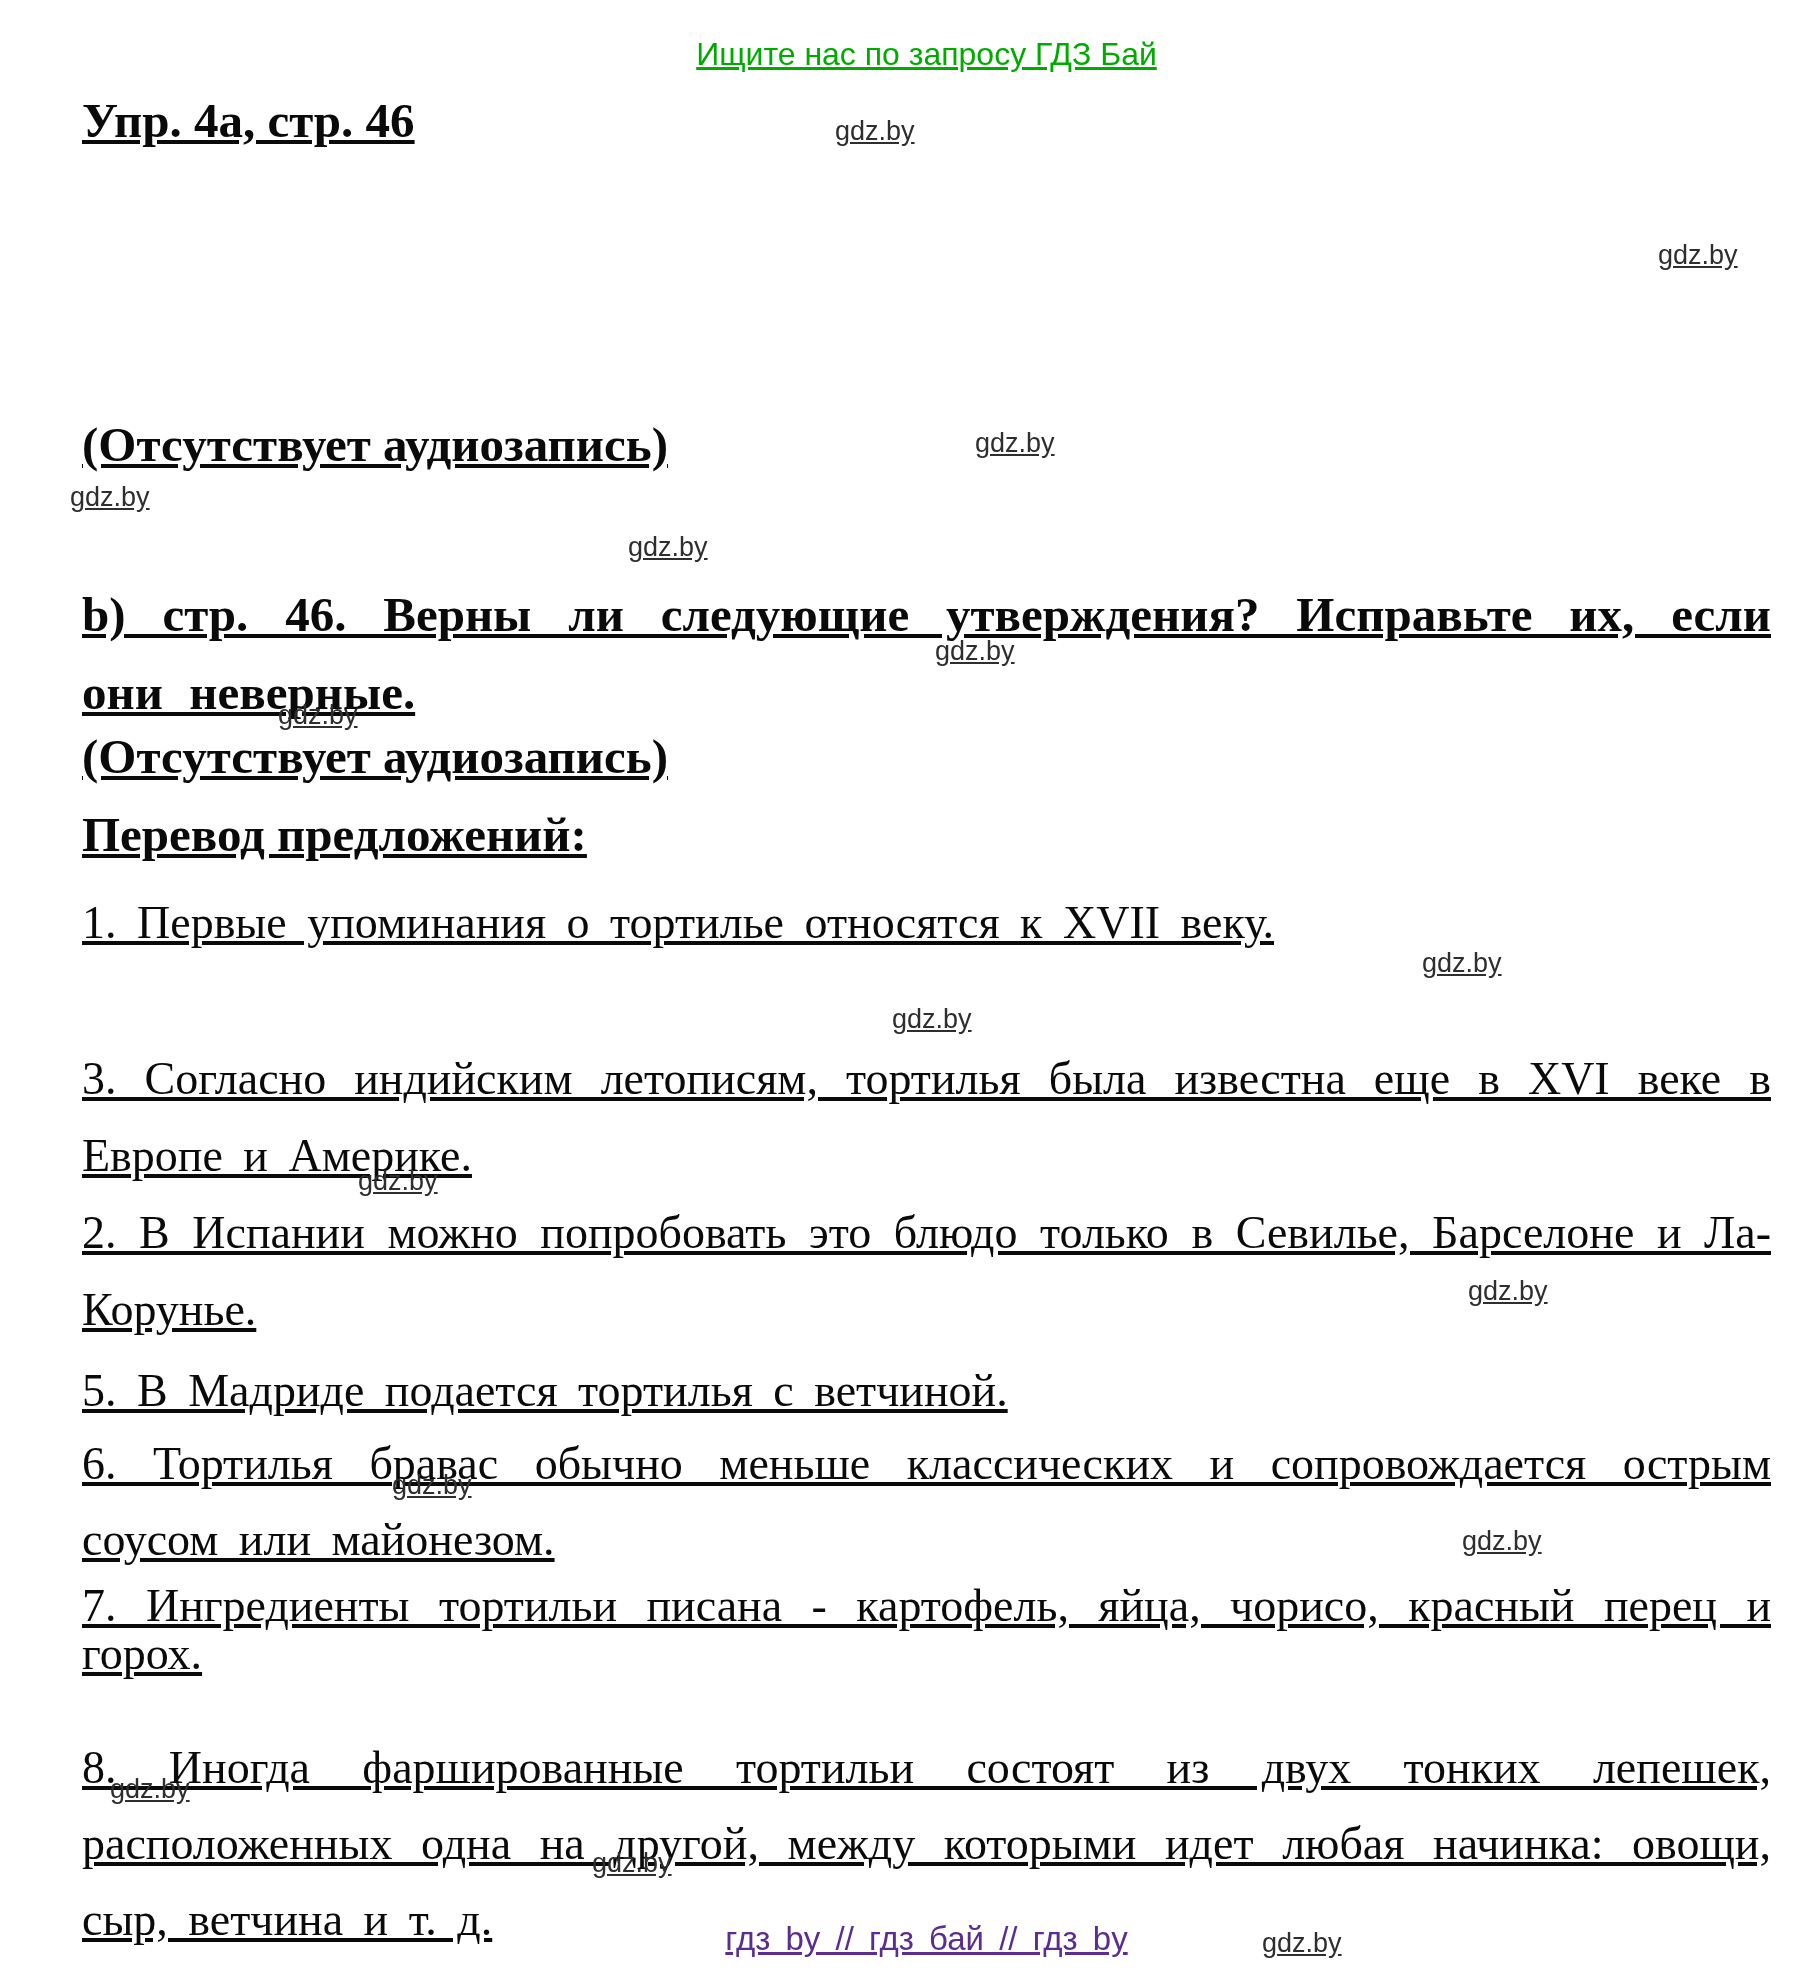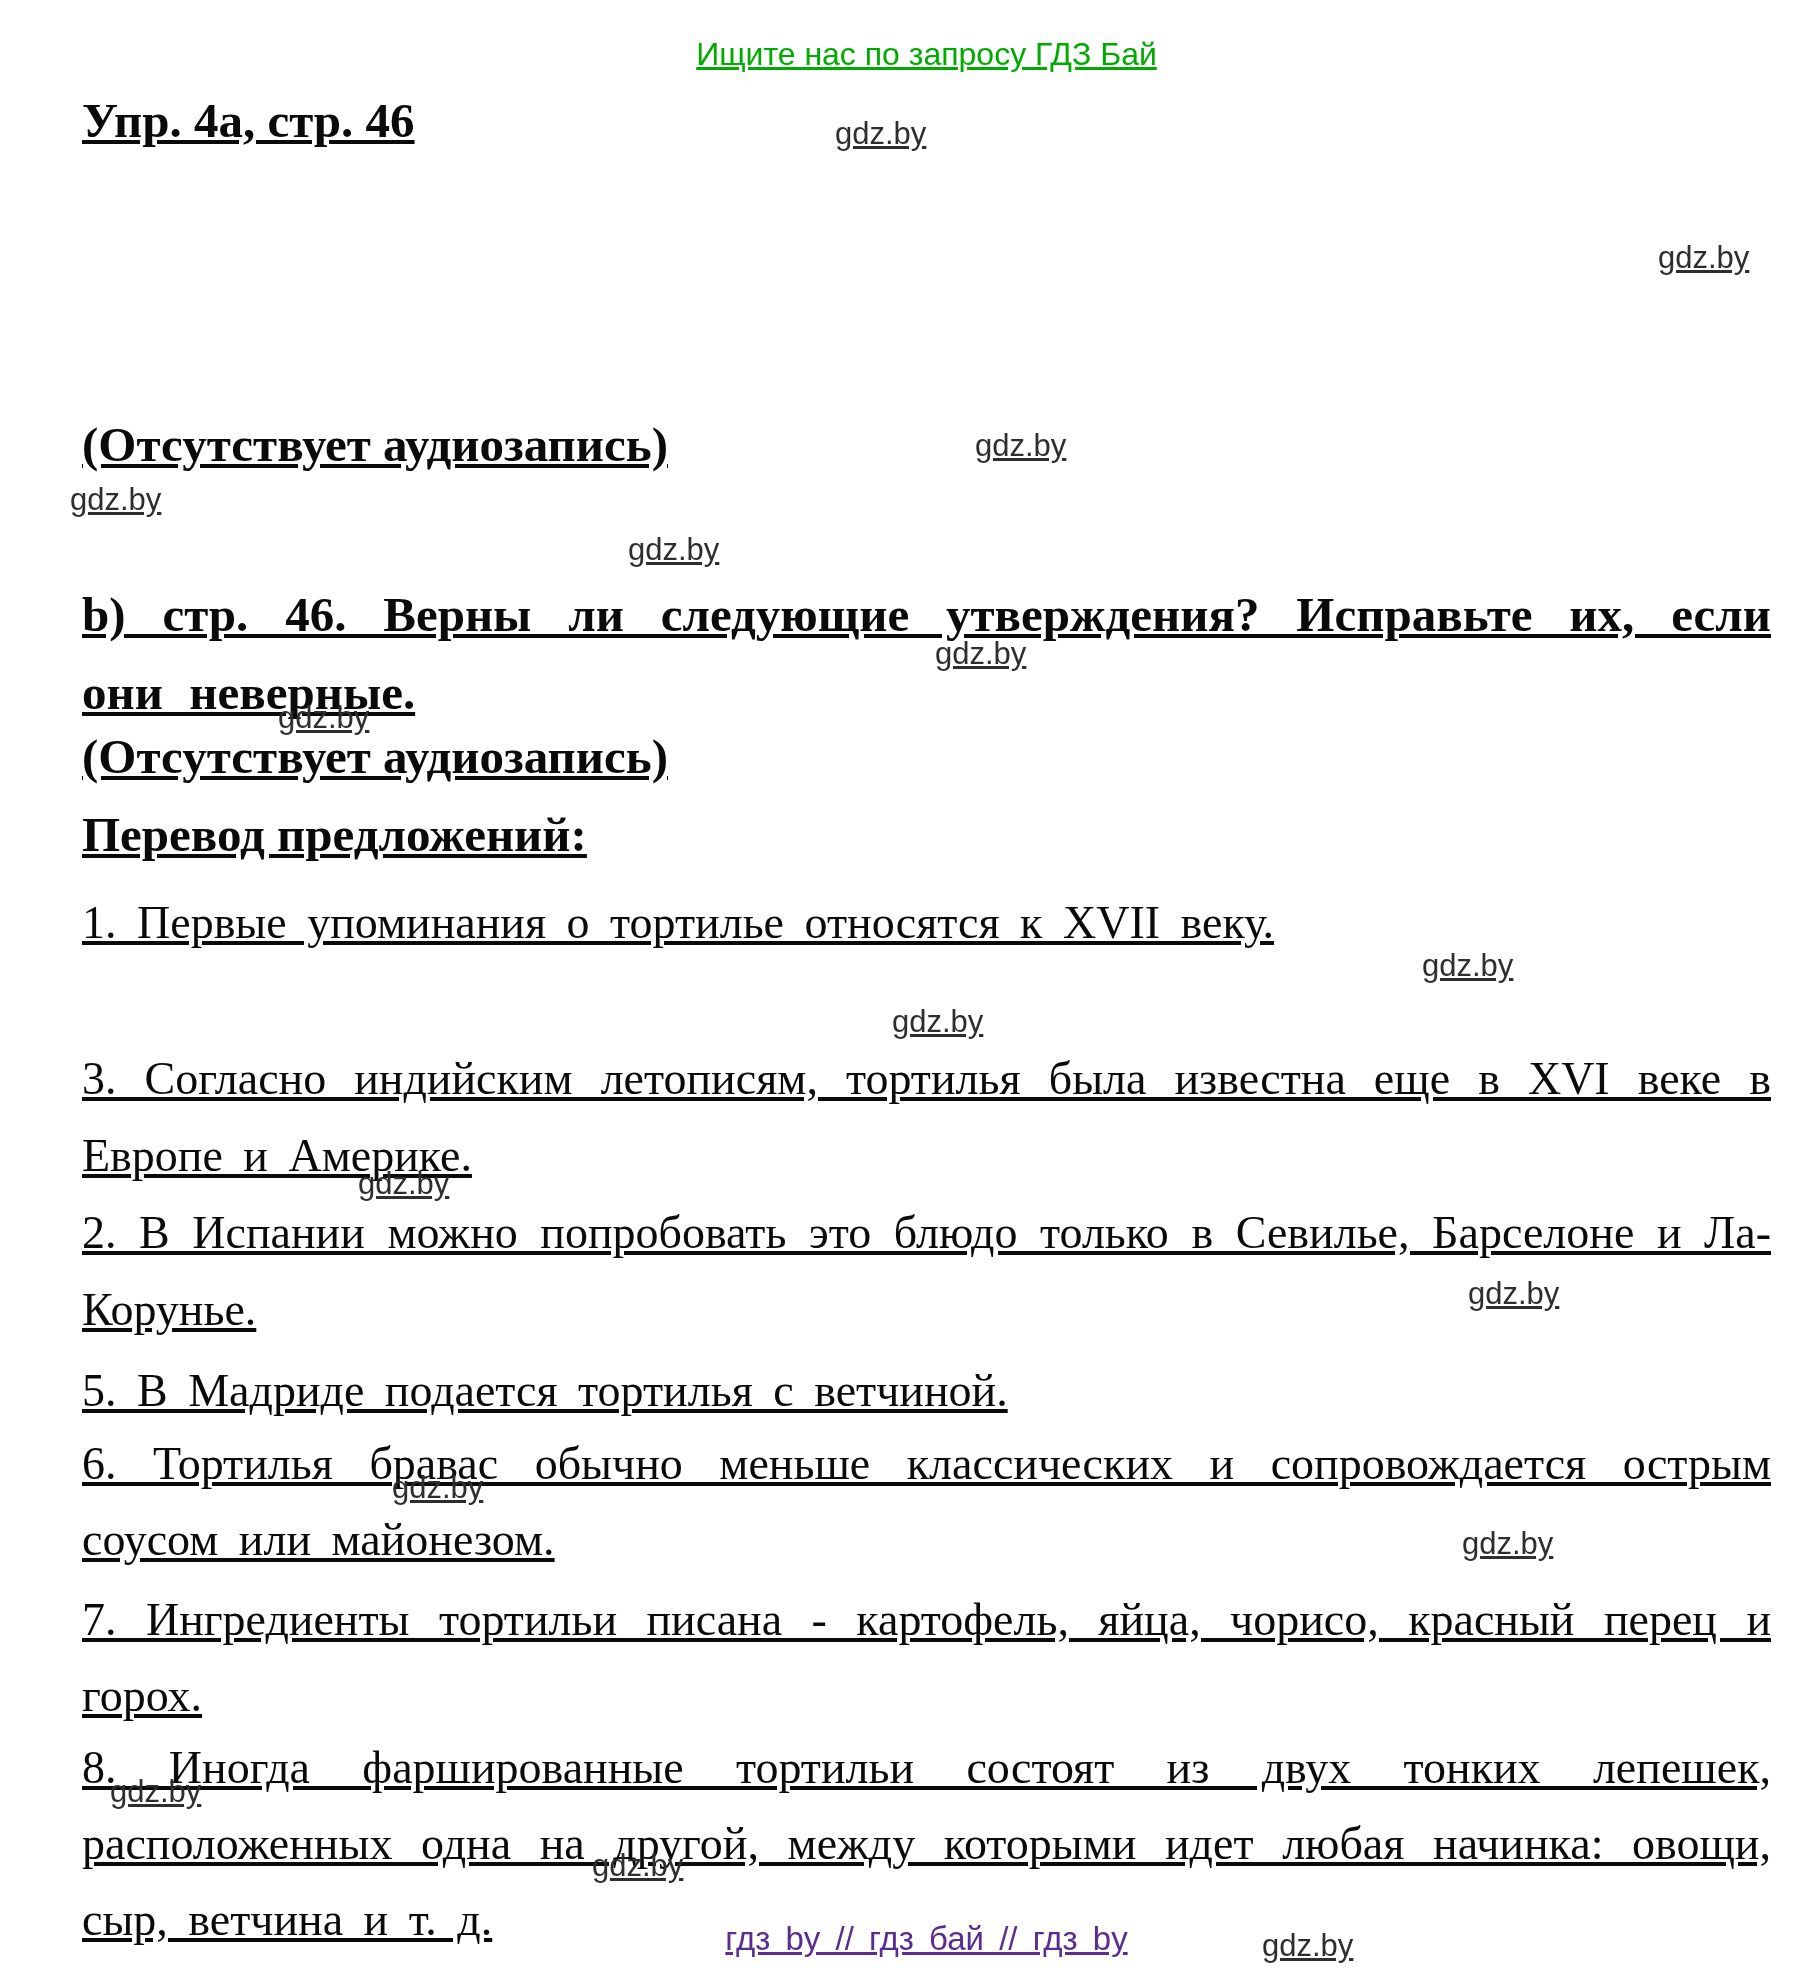--- a/index.html
+++ b/index.html
@@ -35,26 +35,26 @@
   .task-b   { top: 546px; font-size: 49px; font-weight: bold; line-height: 78px; text-align: justify; word-spacing: 14px; }
   .note-b   { top: 698px; font-size: 49px; font-weight: bold; }
   .heading  { top: 776px; font-size: 49px; font-weight: bold; }
   .sentence { font-size: 46px; line-height: 77px; text-align: justify; word-spacing: 9px; }
   .s1 { top: 854px; }
   .s2 { top: 930px; }
   .s3 { top: 1010px; }
   .s4 { top: 1164px; }
   .s5 { top: 1322px; }
   .s6 { top: 1396px; line-height: 76px; }
-  .s7 { top: 1552px; line-height: 76px; }
+  .s7 { top: 1552px; line-height: 48px; }
   .s8 { top: 1700px; line-height: 76px; }
   .wm {
     position: absolute;
     font-family: "Liberation Sans", "DejaVu Sans", sans-serif;
-    font-size: 31px;
+    font-size: 27px;
     color: #2e2e2e;
     white-space: nowrap;
   }
   .footer {
     position: absolute;
     top: 1890px; left: 0;
     width: 100%;
     text-align: center;
     font-family: "Liberation Sans", "DejaVu Sans", sans-serif;
     font-size: 33px;

